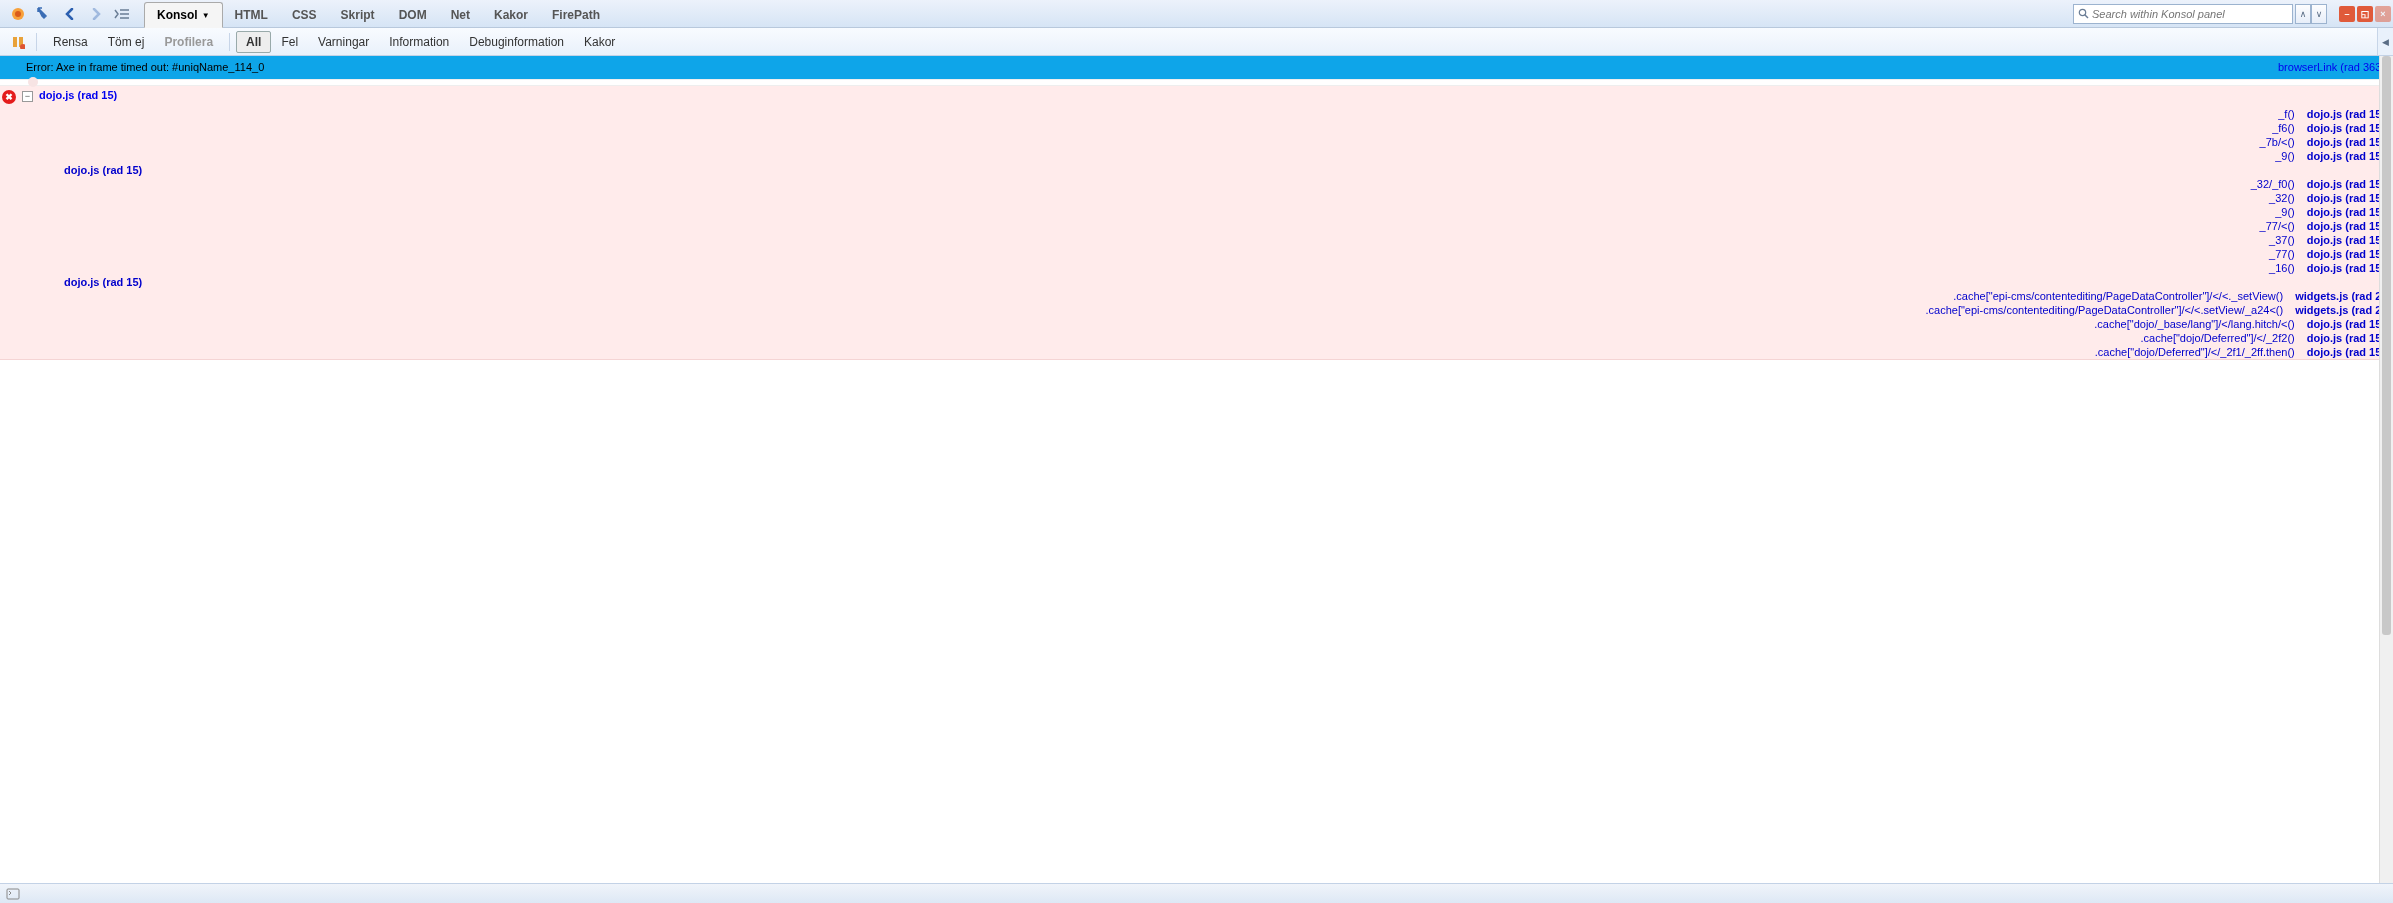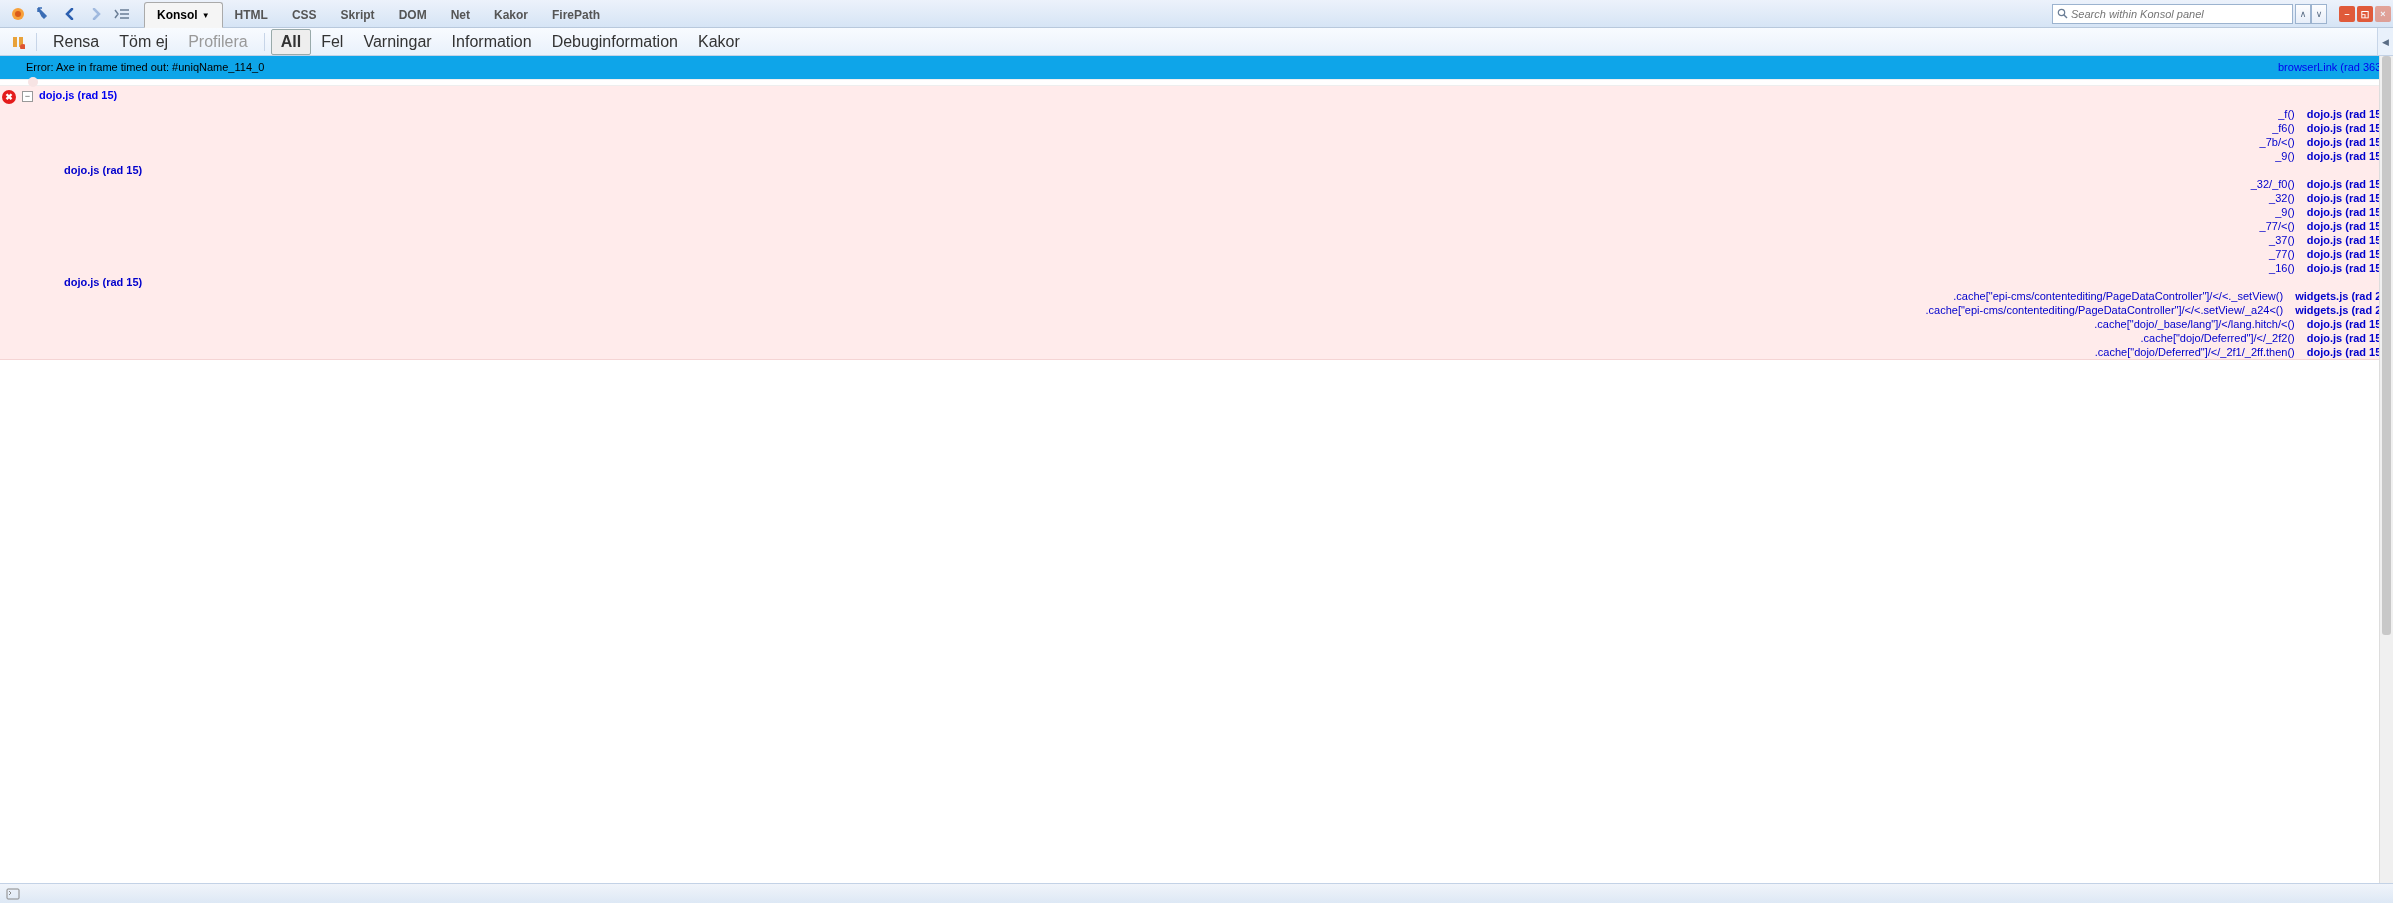--- a/index.html
+++ b/index.html
@@ -32,21 +32,21 @@
   background: #f5f5f5;
   border: 1px solid #aaa;
   border-bottom: 1px solid #f5f5f5;
   border-radius: 3px 3px 0 0;
   color: #000;
   margin-bottom: -1px;
 }
 .top-toolbar .tab .dropdown-arrow { margin-left: 4px; font-size: 8px; }
 .search-wrap { display: flex; align-items: center; margin-right: 6px; }
 .search-box {
-  width: 241px; height: 20px;
+  width: 220px; height: 20px;
   border: 1px solid #9cb3cf;
   background: #fff;
   display: flex; align-items: center;
   padding: 0 4px;
 }
 .search-box input {
   border: none; outline: none; width: 100%; font-size: 11px;
   font-style: italic; color: #888;
 }
 .search-box .mag { color: #6a7d95; margin-right: 3px; font-size: 11px; }
@@ -76,23 +76,23 @@
   border-bottom: 1px solid #c3d2e6;
   padding-left: 6px;
 }
 .sub-toolbar .icon-btn {
   width: 24px; height: 24px;
   display: flex; align-items: center; justify-content: center;
   cursor: pointer; color: #888;
 }
 .sub-toolbar .sep { width: 1px; height: 18px; background: #c7d5e8; margin: 0 6px; }
 .sub-toolbar .filter {
-  padding: 4px 10px; cursor: pointer; color: #333; font-size: 16px;
-}
-.sub-toolbar .filter.disabled { color: #999; }
+  padding: 4px 10px; cursor: pointer; color: #333; font-size: 12px;
+}
+.sub-toolbar .filter.disabled { color: #999; font-weight: bold; }
 .sub-toolbar .filter.active {
   border: 1px solid #9aa; background: #eee; border-radius: 2px; padding: 3px 9px; font-weight: bold;
 }
 .sub-toolbar .spacer { flex: 1; }
 .sub-toolbar .right-arrow {
   width: 16px; height: 100%;
   background: #e9f1fb;
   display: flex; align-items: center; justify-content: center;
   border-left: 1px solid #c7d5e8;
   cursor: pointer; font-size: 9px; color: #5a6d85;

